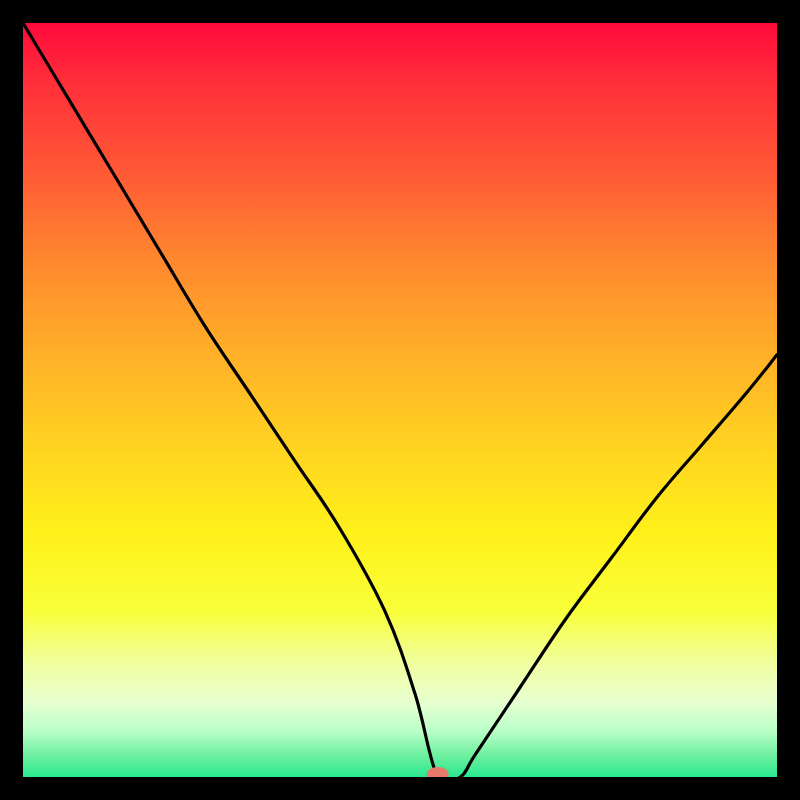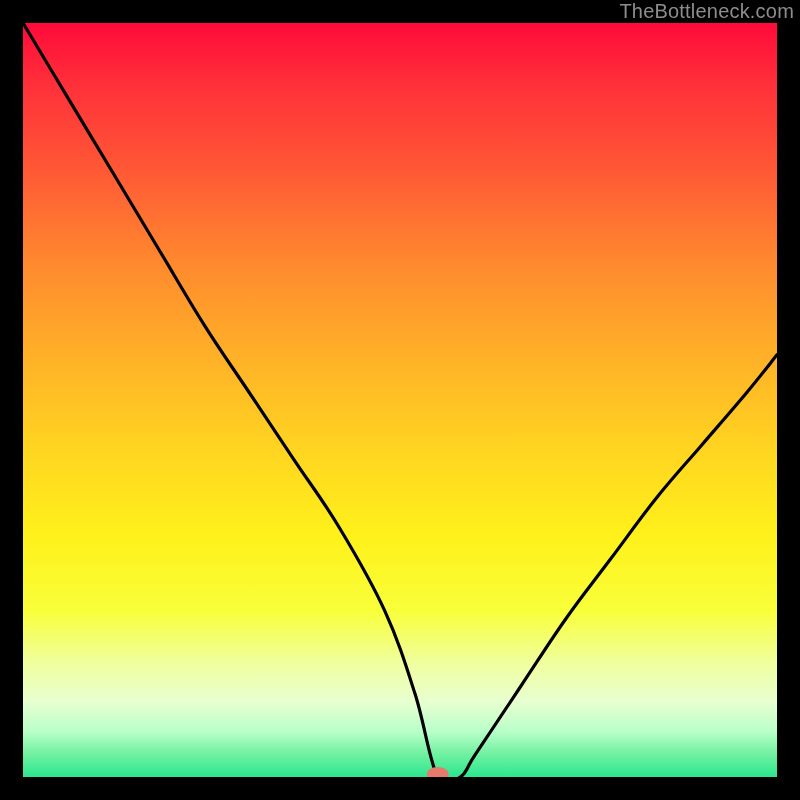--- a/index.html
+++ b/index.html
@@ -57,21 +57,20 @@
     top: 0;
     width: 754px;
     height: 754px;
   }
 </style>
 </head>
 <body>
 
 <div class="frame">
 
-  <div class="attribution">TheBottleneck.com</div>
 
   <div class="plot-area">
     <svg class="curve" viewBox="0 0 754 754" preserveAspectRatio="none">
       <path fill="none" stroke="#000" stroke-width="3.2" stroke-linecap="round" d="M 0.0 0.0 C 8.1 13.6, 29.0 48.3, 45.2 75.4 C 61.5 102.5, 74.2 123.7, 90.5 150.8 C 106.8 177.9, 119.4 199.1, 135.7 226.2 C 152.0 253.3, 164.7 275.8, 181.0 301.6 C 197.2 327.4, 209.9 345.0, 226.2 369.5 C 242.5 393.9, 255.2 412.9, 271.4 437.3 C 287.7 461.7, 300.4 478.0, 316.7 505.2 C 333.0 532.3, 348.3 558.3, 361.9 588.1 C 375.5 618.0, 382.6 641.2, 392.1 671.1 C 401.6 700.9, 406.6 739.1, 414.7 754.0 C 422.8 768.9, 430.5 758.1, 437.3 754.0 C 444.1 749.9, 441.5 747.7, 452.4 731.4 C 463.3 715.1, 481.4 687.9, 497.6 663.5 C 513.9 639.1, 526.6 618.7, 542.9 595.7 C 559.2 572.6, 571.8 557.1, 588.1 535.3 C 604.4 513.6, 617.1 495.4, 633.4 475.0 C 649.6 454.7, 662.3 441.2, 678.6 422.2 C 694.9 403.2, 710.3 385.7, 723.8 369.5 C 737.4 353.2, 748.6 338.5, 754.0 331.8"></path>
       <ellipse cx="414.7" cy="751.0" rx="11" ry="7" fill="#e77a6b"></ellipse>
     </svg>
   </div>
 
 </div>
 

